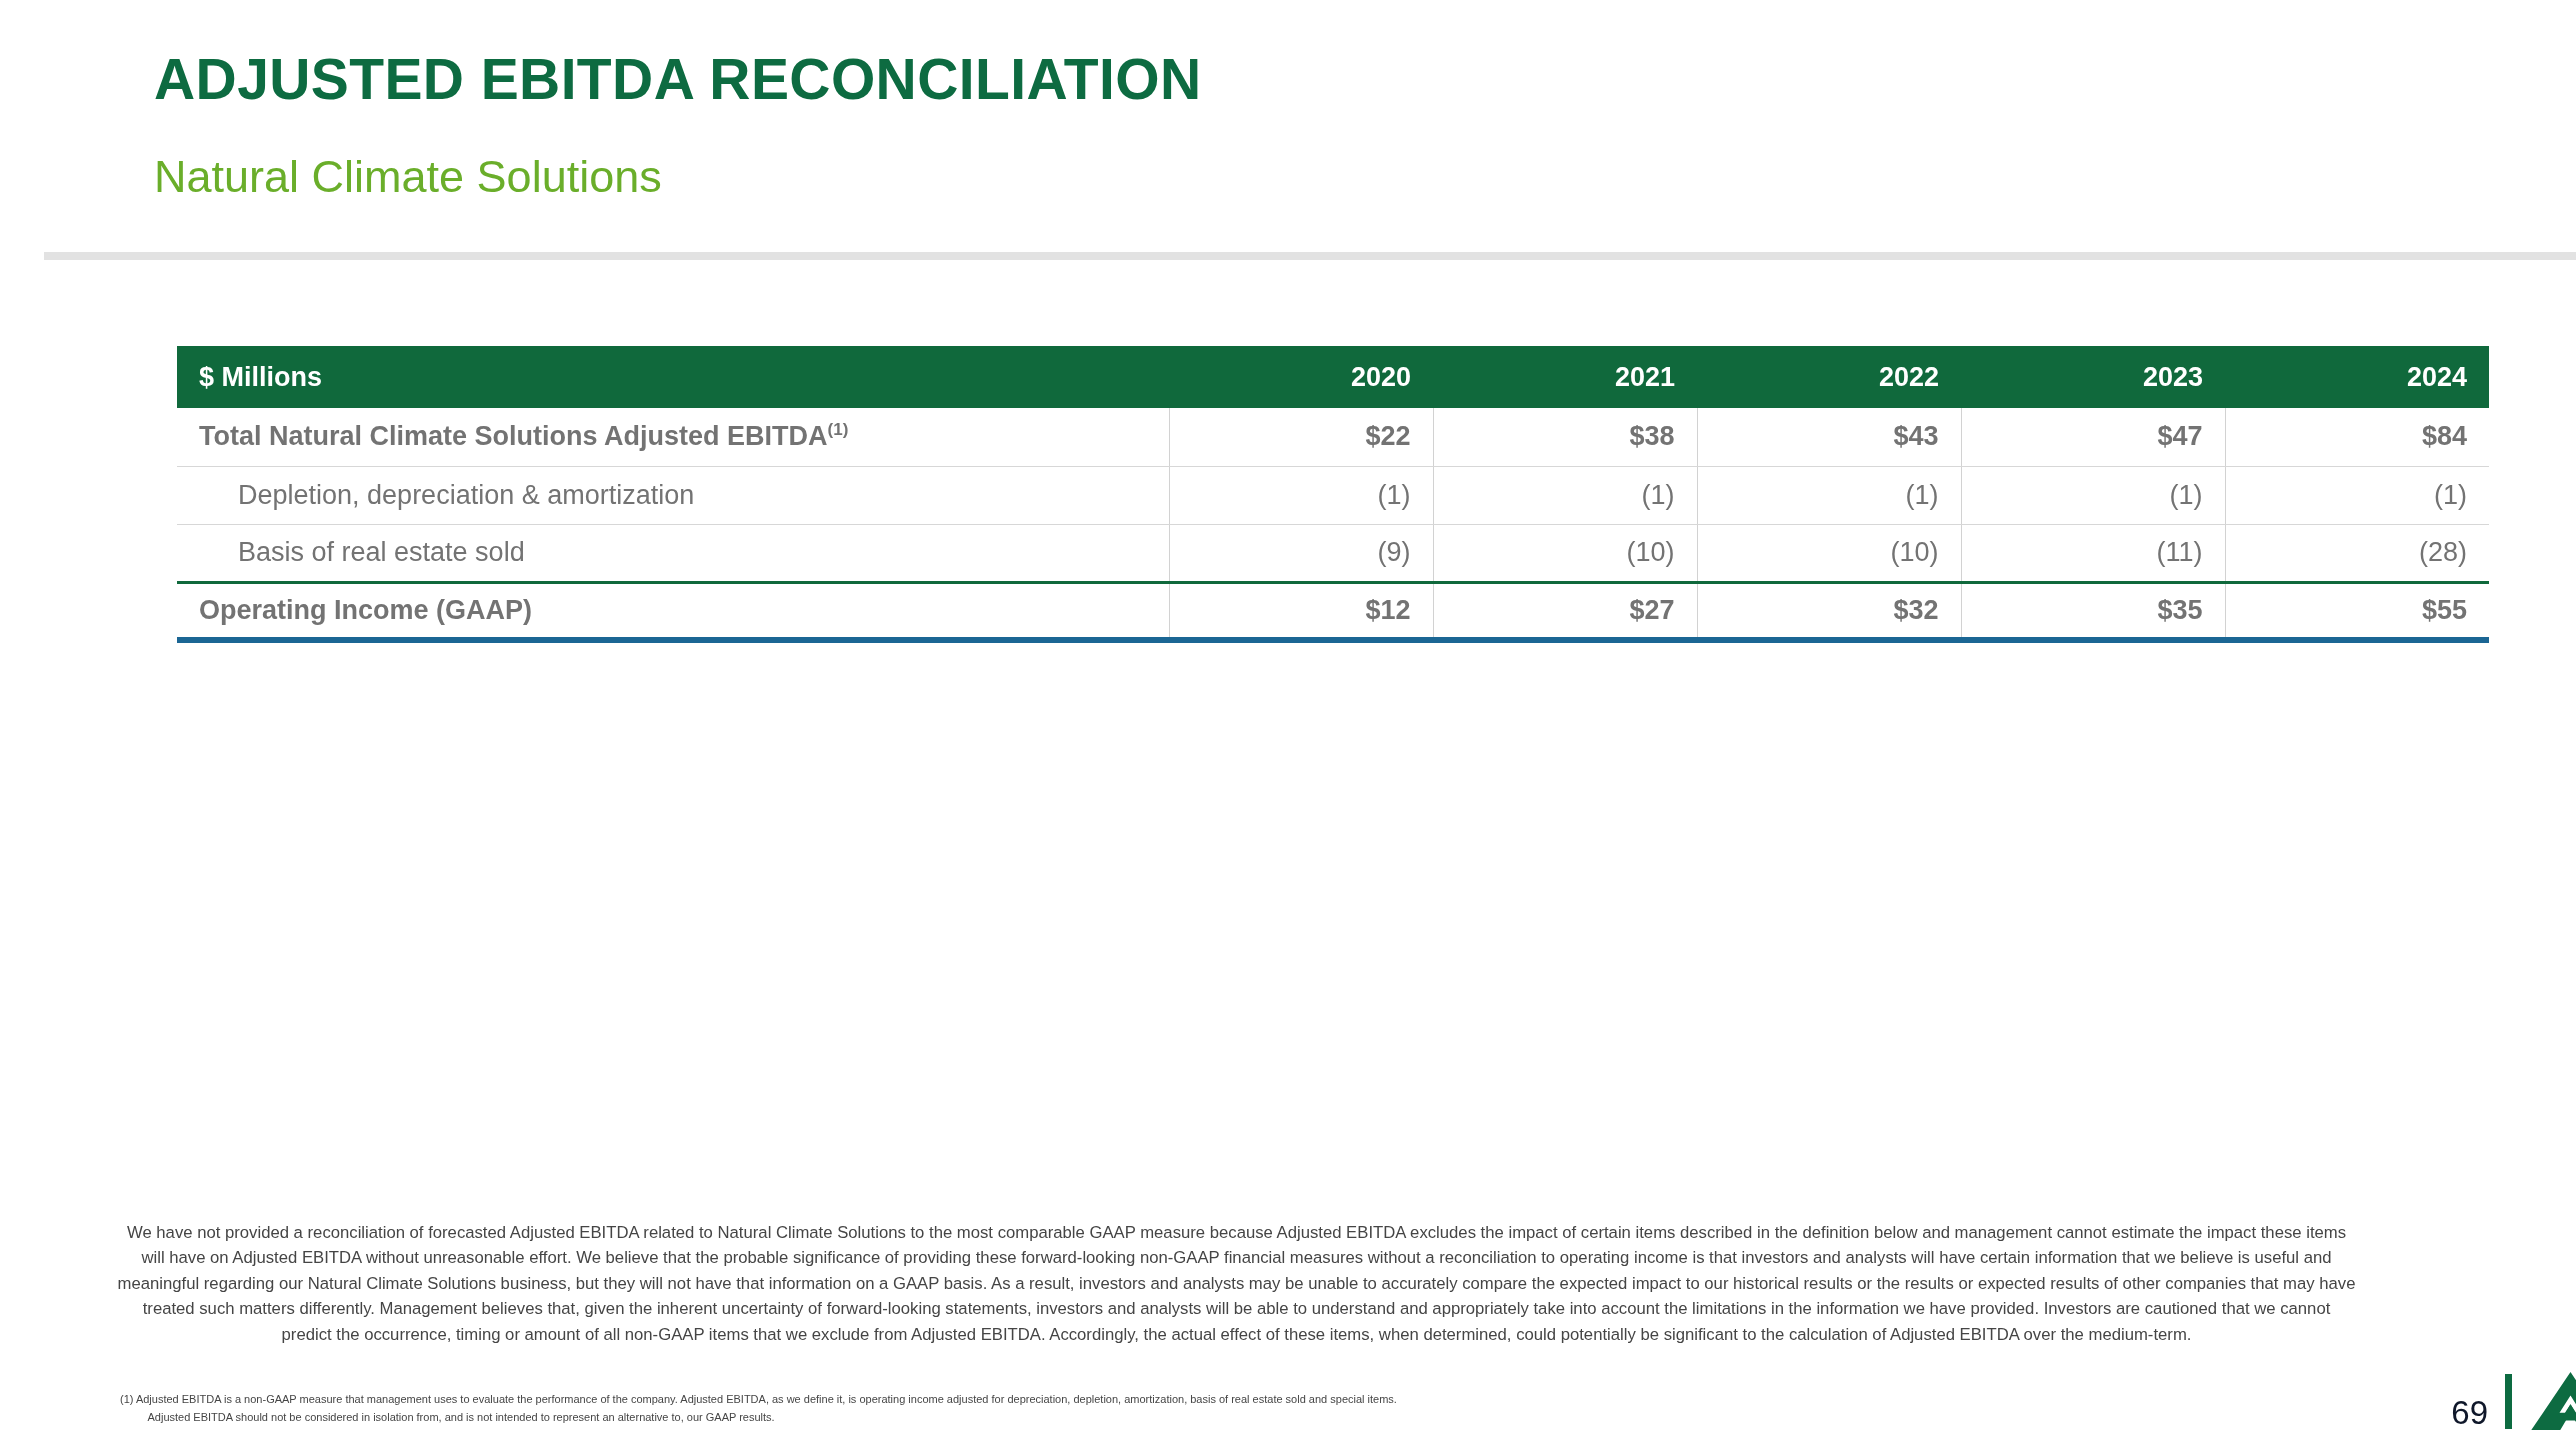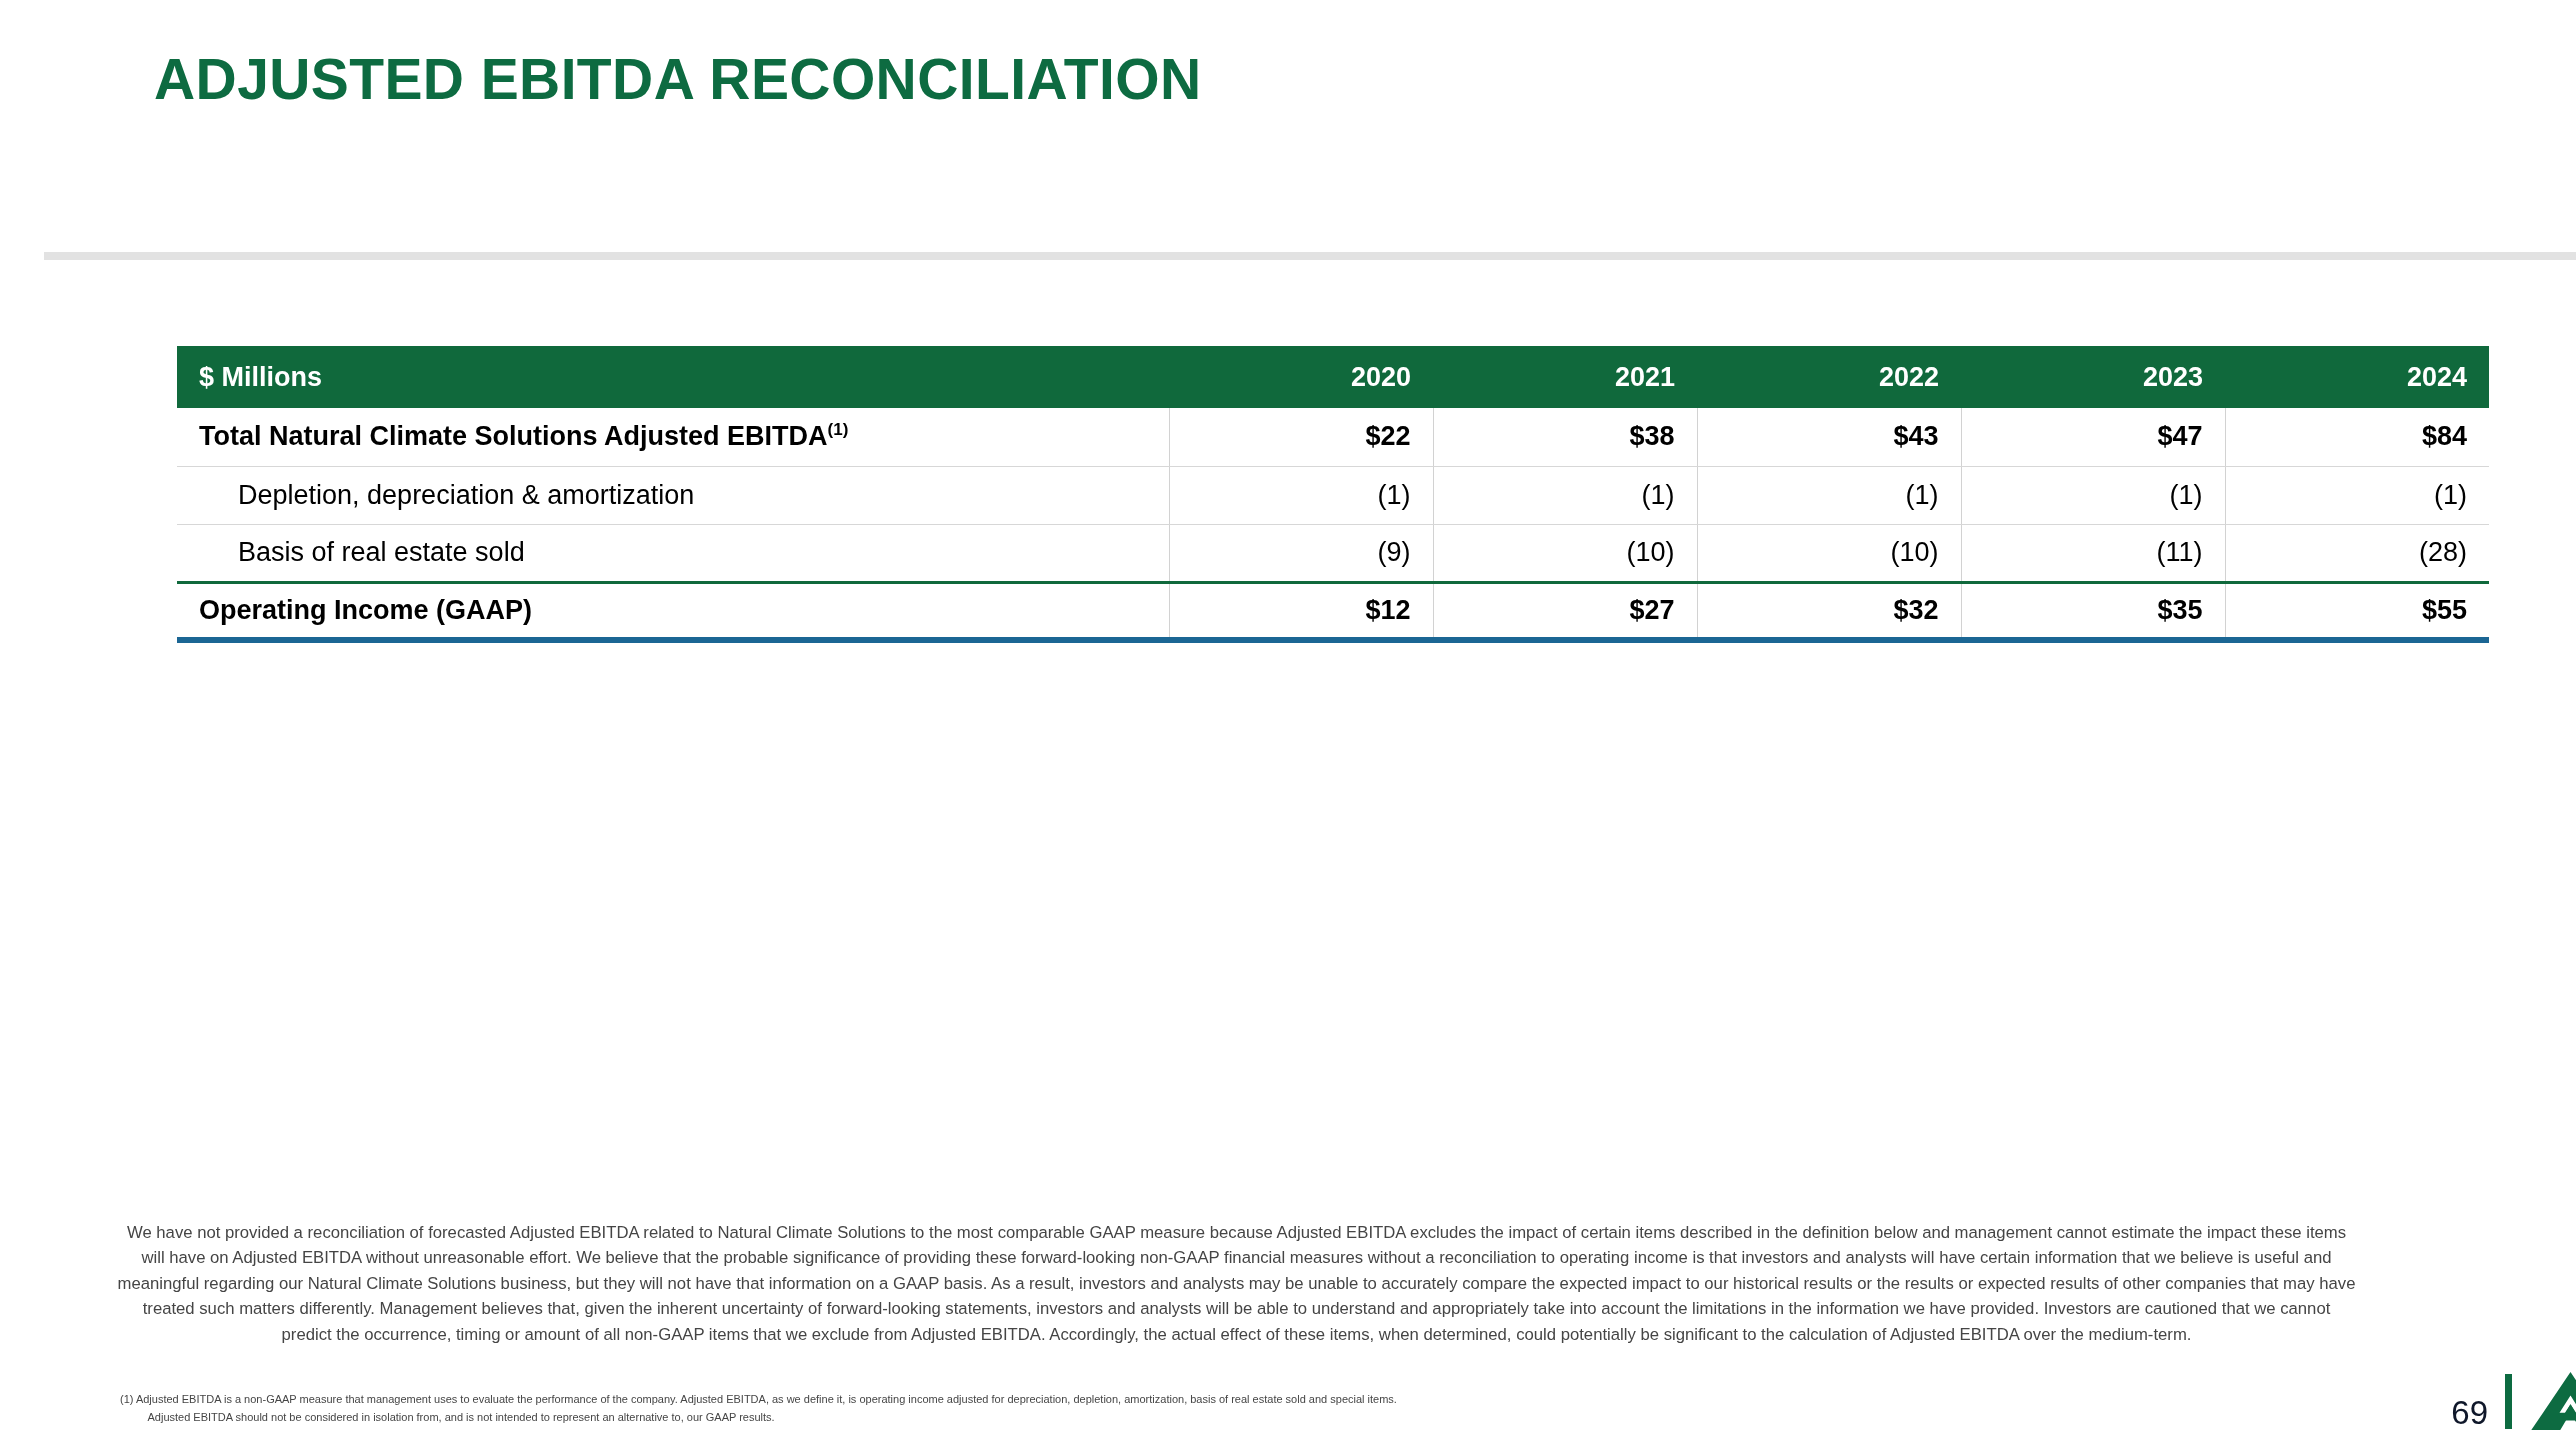--- a/index.html
+++ b/index.html
@@ -85,21 +85,21 @@
     height: 62px;
     vertical-align: middle;
     padding: 0 22px;
     border: none;
   }
   table.recon thead th.h-label { text-align: left; }
   table.recon thead th.h-year  { text-align: right; }
 
   table.recon tbody td {
     font-size: 27px;
-    color: #000000;
+    color: #737373;
     height: 58px;
     vertical-align: middle;
     padding: 0 22px;
     background: #ffffff;
   }
 
   td.cell-label { text-align: left; }
   td.cell-value {
     text-align: right;
     border-left: 1.7px solid #d2d2d2;
@@ -178,20 +178,21 @@
     height: 58px;
   }
 </style>
 </head>
 <body>
 
 <div class="slide">
 
   <div class="header">
     <div class="slide-title">ADJUSTED EBITDA RECONCILIATION</div>
+    <div class="slide-subtitle">Natural Climate Solutions</div>
     <div class="header-rule"></div>
   </div>
 
   <div class="table-wrap">
     <table class="recon">
       <colgroup>
         <col class="label-col">
         <col class="val-col">
         <col class="val-col">
         <col class="val-col">

